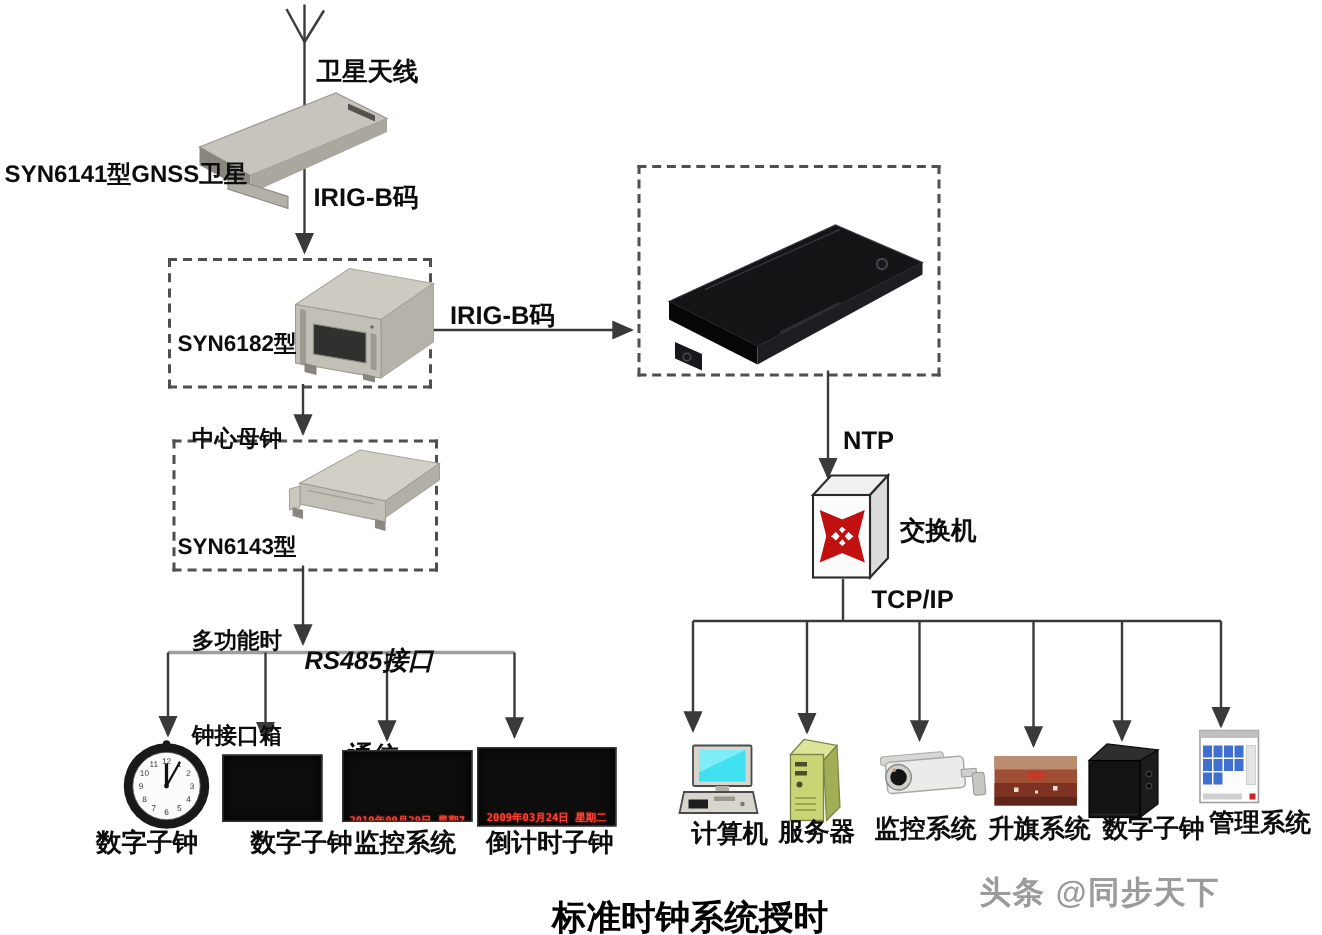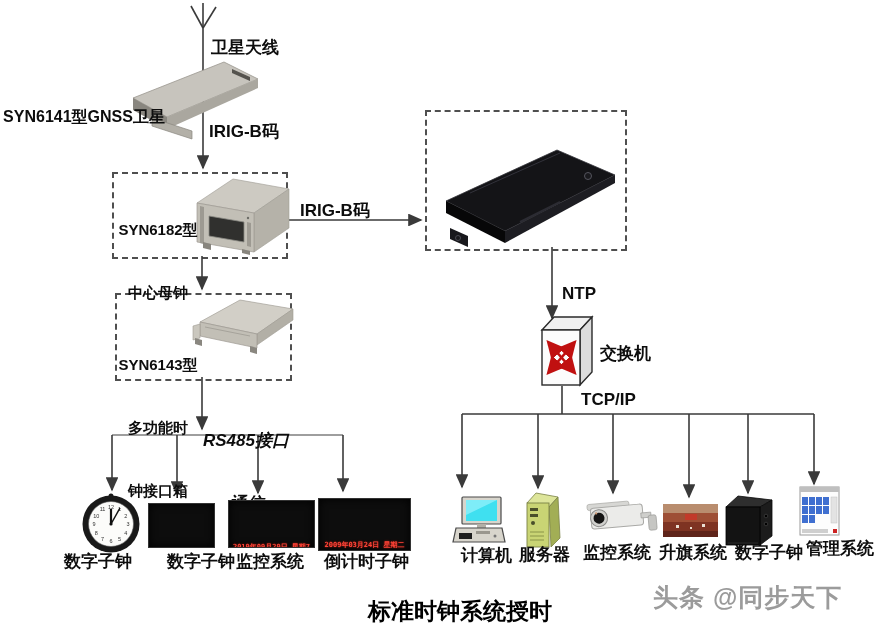--- a/index.html
+++ b/index.html
@@ -9,21 +9,21 @@
   .lbl{position:absolute;font-weight:bold;color:#0d0d0d;font-size:17px;white-space:pre;line-height:20px;}
   .lbl.s15{font-size:15px;line-height:21px;}
   .lbl.s16{font-size:16px;line-height:22px;}
   .ctr{text-align:center;}
   svg.layer{position:absolute;left:0;top:0;}
   .clockbox{position:absolute;background:#0d0d0d;border:1px solid #333;box-shadow:inset 0 0 8px #000;
             color:#ff4438;text-align:center;font-family:"DejaVu Sans Mono","Liberation Mono",monospace;
             font-weight:bold;white-space:pre;overflow:hidden;}
   .led-date{font-size:7px;line-height:9px;margin-top:4px;text-shadow:0 0 2px rgba(255,40,20,.7);}
   .led-time-xl{font-size:17px;line-height:40px;text-shadow:0 0 3px rgba(255,40,20,.8);}
-  .watermark{position:absolute;left:653px;top:581px;font-size:25px;font-weight:bold;color:#9b9b9b;letter-spacing:1px;}
+  .watermark{position:absolute;left:653px;top:581px;font-size:21px;font-weight:bold;color:#9b9b9b;letter-spacing:1px;}
   .title{position:absolute;left:362px;top:596px;width:196px;font-size:23px;font-weight:bold;color:#000;text-align:center;}
 </style>
 </head>
 <body>
 
 <div id="canvas">
 
   <div class="box" style="left:112px;top:172px;width:172px;height:83px;"></div>
   <div class="box" style="left:425px;top:110px;width:198px;height:137px;"></div>
   <div class="box" style="left:115px;top:293px;width:173px;height:84px;"></div>

